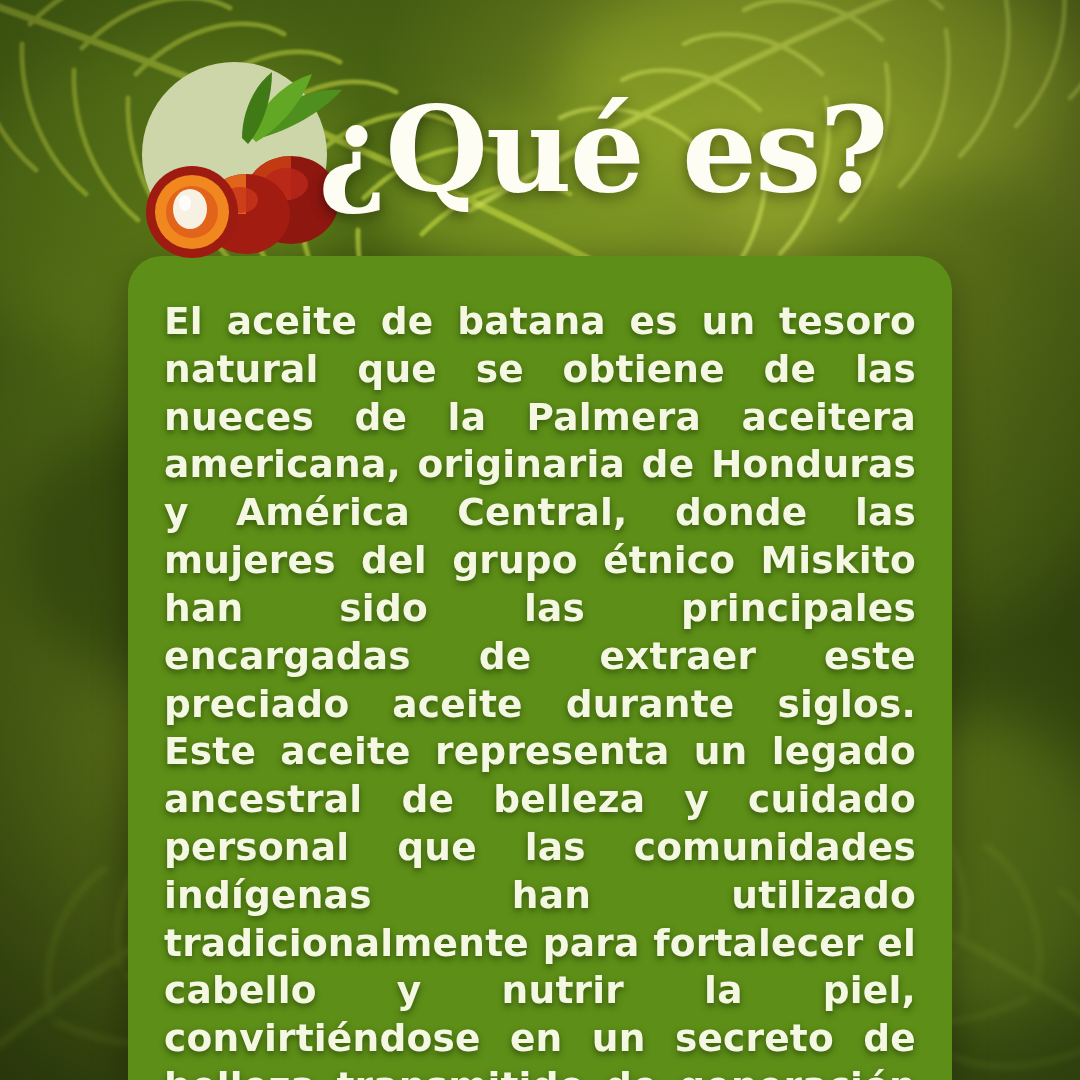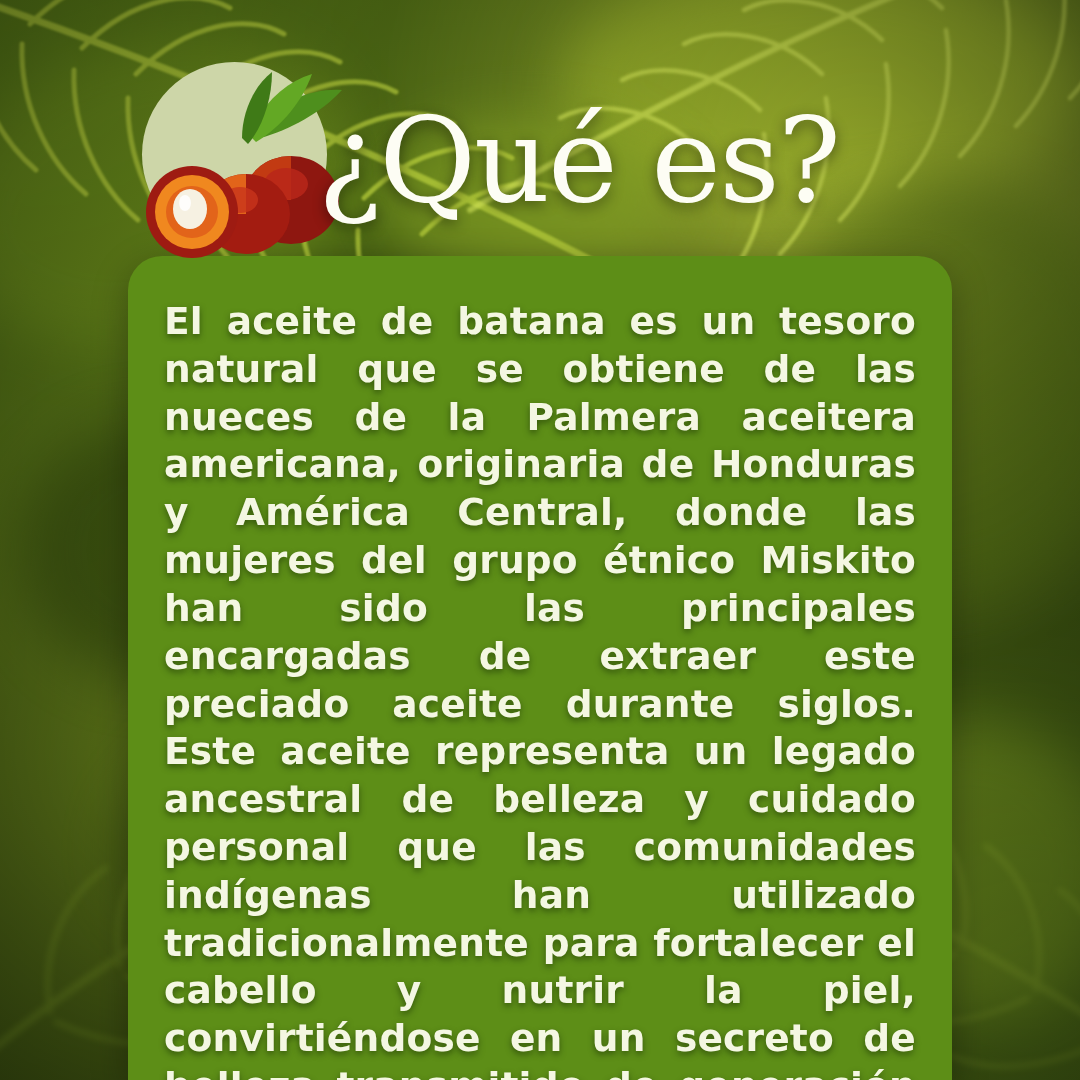--- a/index.html
+++ b/index.html
@@ -99,23 +99,23 @@
     position: absolute;
     left: -6px;
     top: 10px;
     width: 215px;
     height: 190px;
   }
 
   #title {
     position: absolute;
     left: 318px;
-    top: 61px;
+    top: 51px;
     font-family: "DejaVu Serif", serif;
-    font-weight: 400;
+    font-weight: 700;
     font-size: 118px;
     line-height: 1;
     letter-spacing: -2px;
     color: #fdfdf4;
     text-shadow: 0 4px 14px rgba(0,0,0,.45);
     white-space: nowrap;
   }
 
   
   #card {

